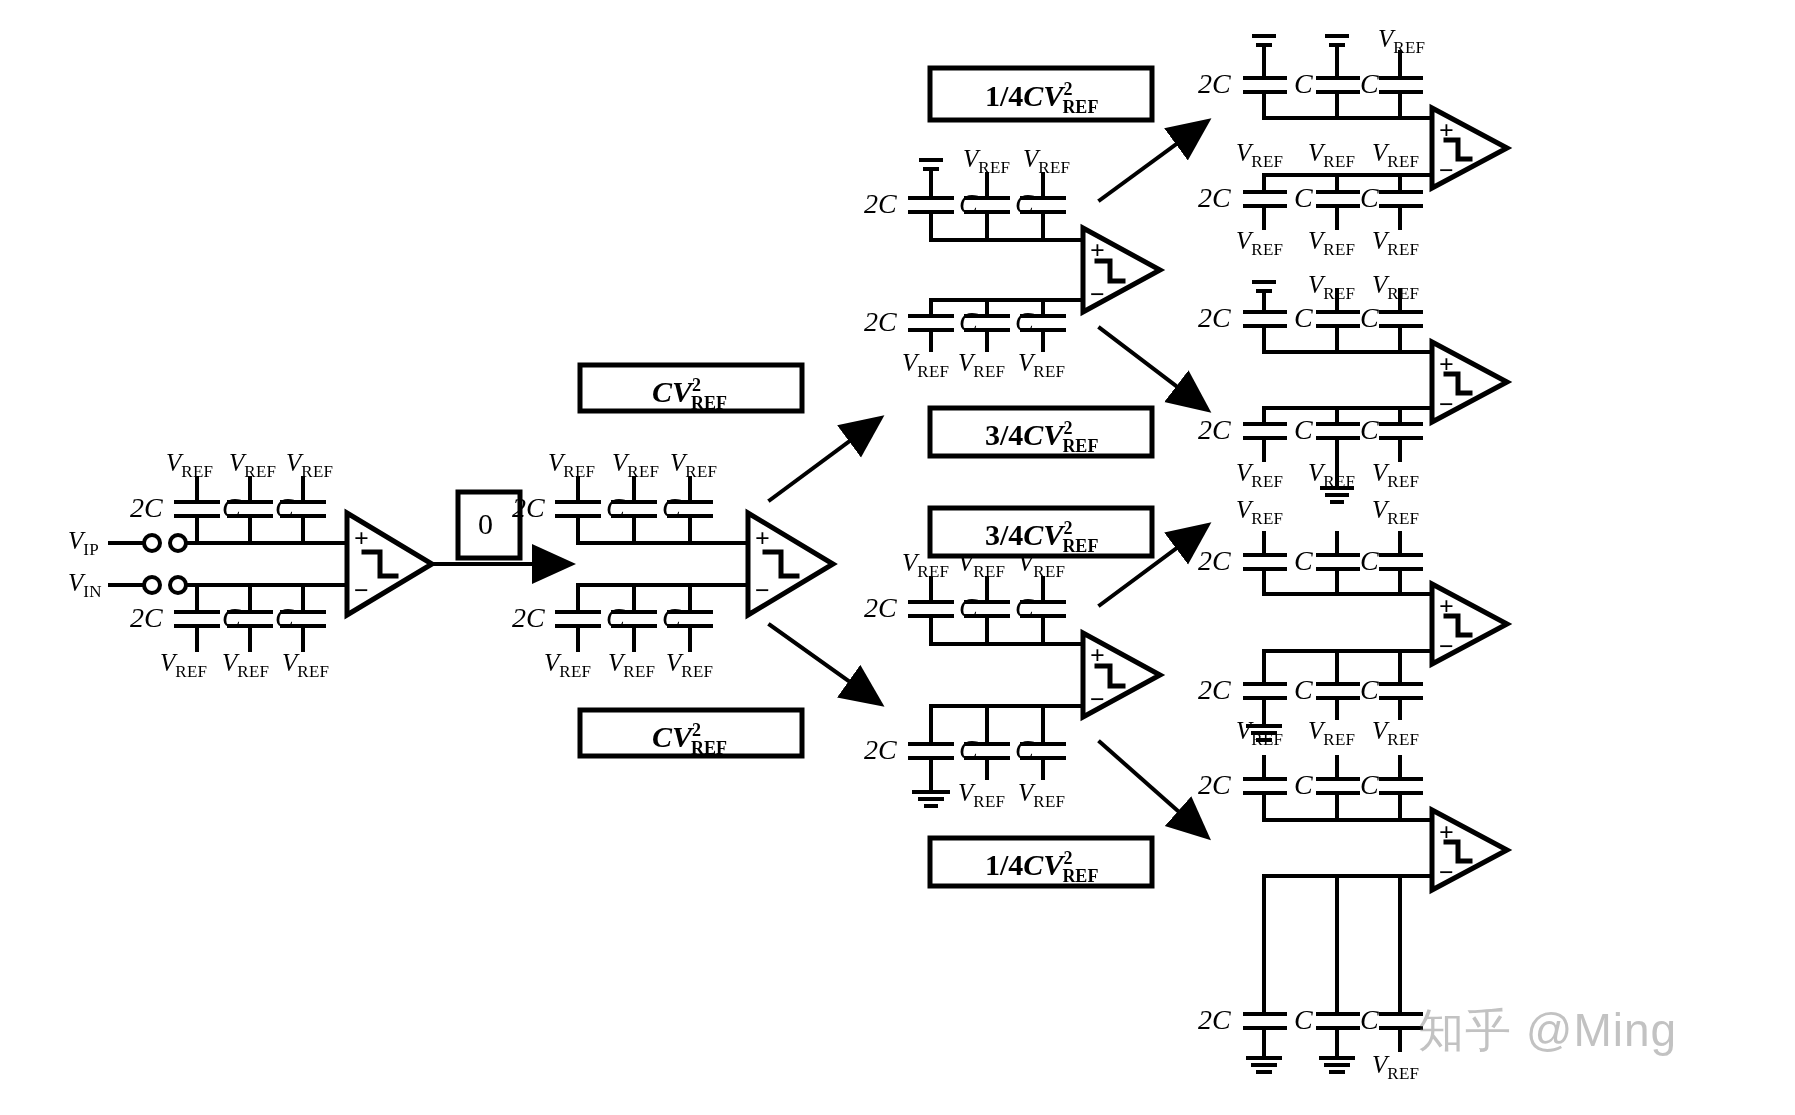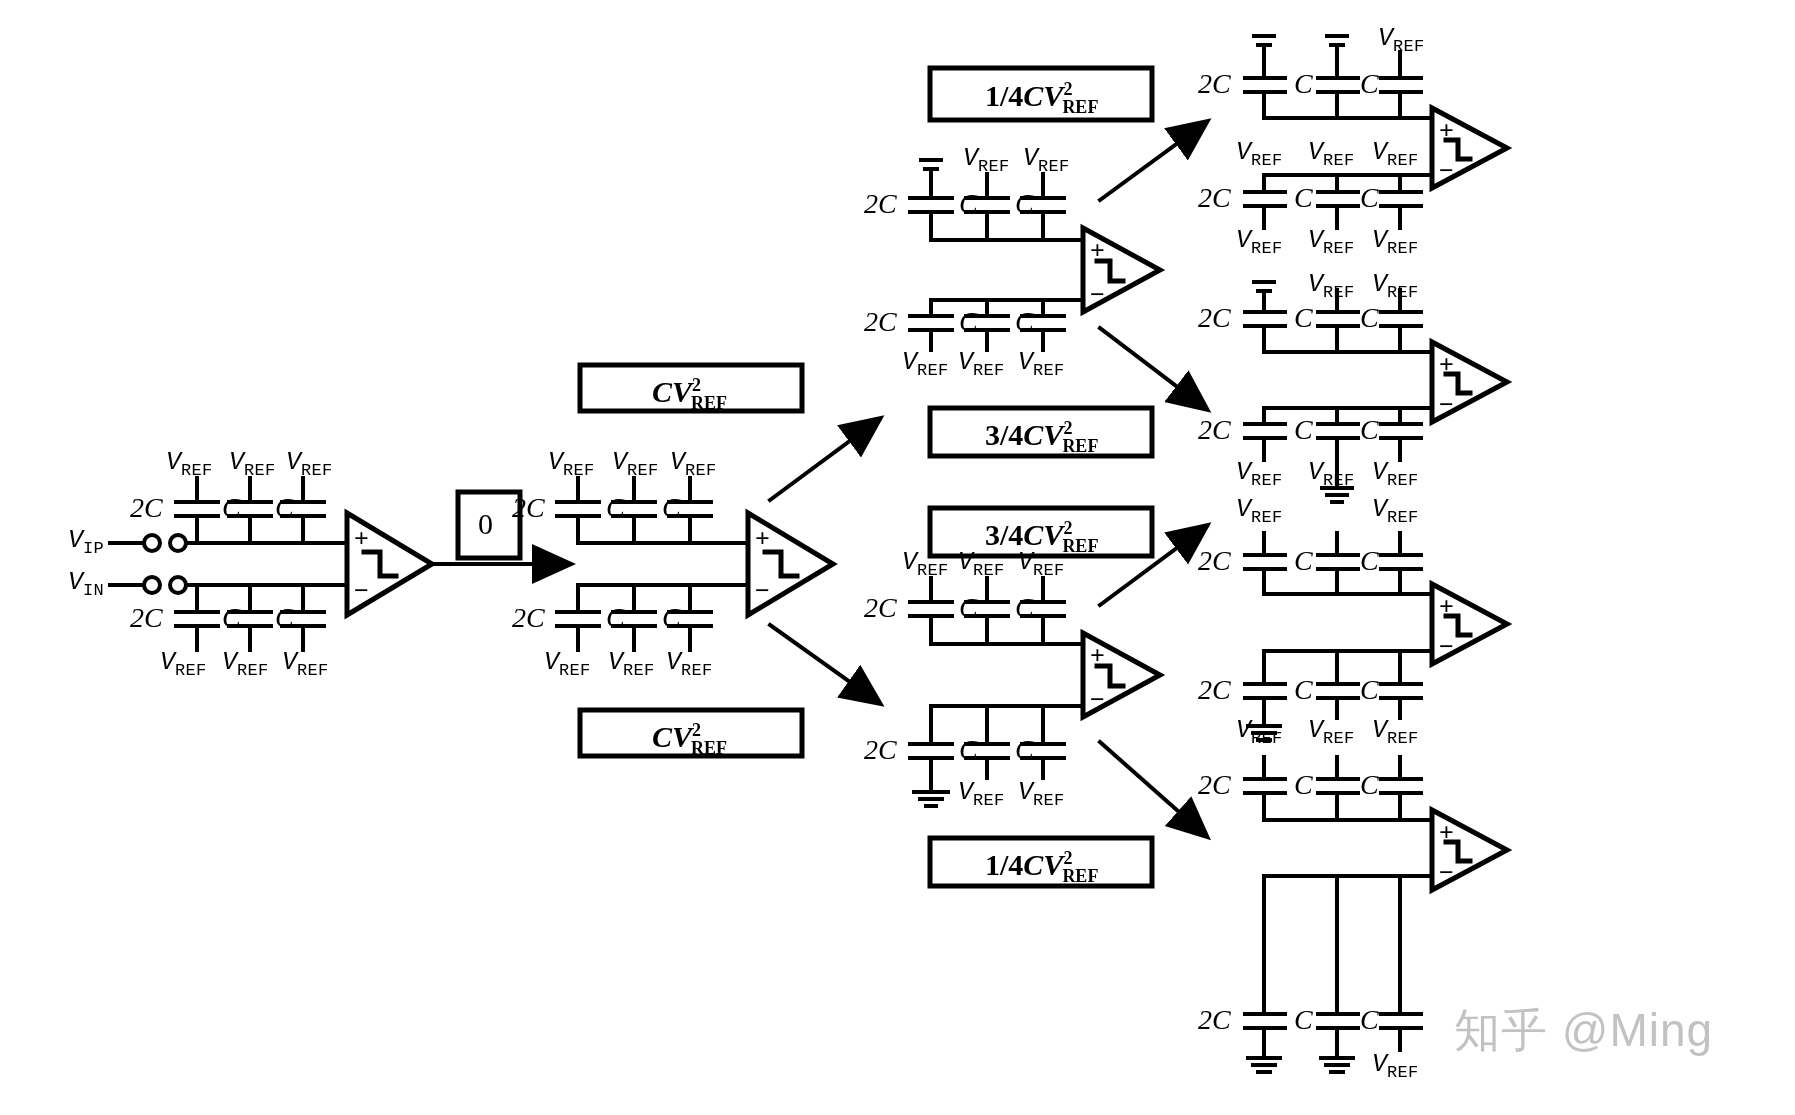--- a/index.html
+++ b/index.html
@@ -6,21 +6,21 @@
   body{
     width:1795px;height:1115px;position:relative;overflow:hidden;
     font-family:"Liberation Serif", serif;
     color:#000;
   }
   #stage{position:absolute;left:0;top:0;width:1795px;height:1115px;}
   svg{position:absolute;left:0;top:0;width:1795px;height:1115px;}
 
   
   .lbl{position:absolute;white-space:nowrap;line-height:1;}
-  .vref{font-family:Liberation Mono, monospace;font-size:25px;}
+  .vref{font-family:Liberation Serif, serif;font-size:25px;}
   .vref i{font-style:italic;}
   .vref sub{font-size:17px;font-style:normal;letter-spacing:.3px;}
   .cap{font-family:"Liberation Serif",serif;font-size:28px;font-style:italic;}
   .boxtxt{font-family:"Liberation Serif",serif;font-size:30px;font-weight:bold;}
   .boxtxt i{font-style:italic;}
   .boxtxt sub{font-size:18px;font-style:normal;}
   .boxtxt sup{font-size:18px;font-style:normal;}
   .zero{font-family:"Liberation Serif",serif;font-size:30px;}
   .pm{font-family:"Liberation Serif",serif;font-size:26px;font-weight:bold;}
   .watermark{
@@ -545,15 +545,15 @@
 <div class="lbl cap" style="left:1294px;top:771px;"><span>C</span></div>
 <div class="lbl cap" style="left:1360px;top:771px;"><span>C</span></div>
 <div class="lbl cap" style="left:1198px;top:1006px;"><span>2C</span></div>
 <div class="lbl cap" style="left:1294px;top:1006px;"><span>C</span></div>
 <div class="lbl cap" style="left:1360px;top:1006px;"><span>C</span></div>
 <div class="lbl vref" style="left:1372px;top:1052px;"><i>V</i><sub>REF</sub></div>
 
 <div class="lbl pm" style="left:1439px;top:820px;"><span>+</span></div>
 <div class="lbl pm" style="left:1439px;top:860px;"><span>−</span></div>
 
-<div class="watermark" style="left:1454px;top:1000px;">知乎 @Ming</div>
+<div class="watermark" style="left:1418px;top:1000px;">知乎 @Ming</div>
 
 </div>
 
 </body></html>

